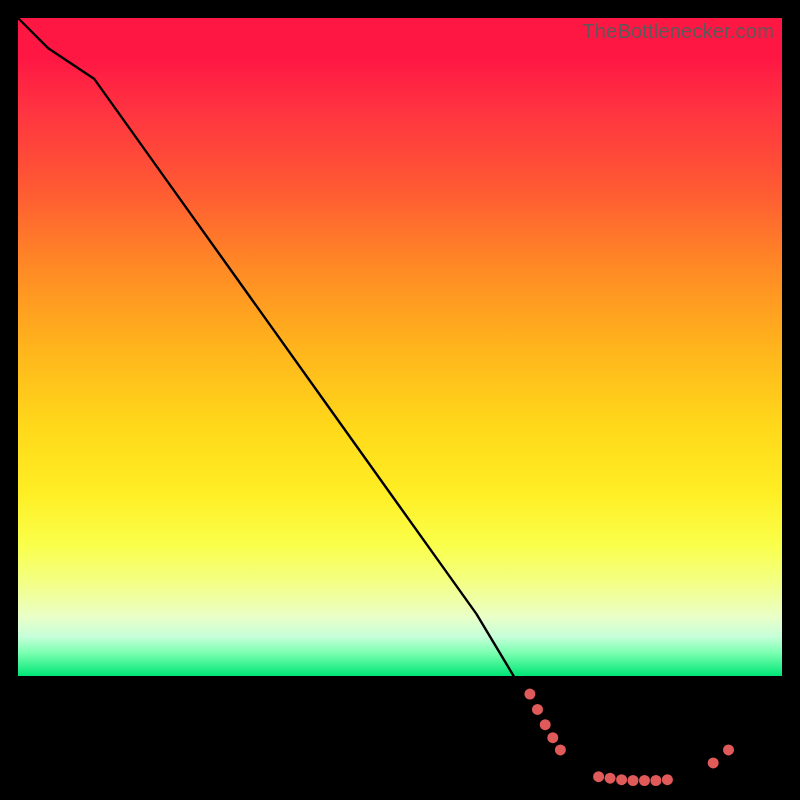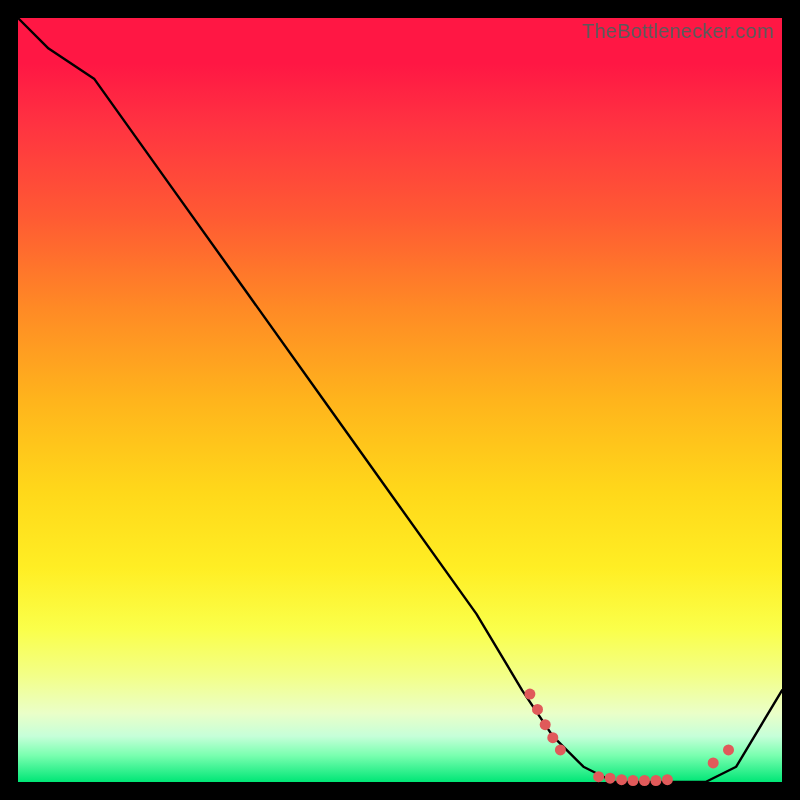--- a/index.html
+++ b/index.html
@@ -15,21 +15,21 @@
     position: relative;
     width: 800px;
     height: 800px;
     background: #000;
   }
   .plot-area {
     position: absolute;
     left: 18px;
     top: 18px;
     width: 764px;
-    height: 764px;
+    height: 658px;
     background: linear-gradient(
       to bottom,
       #ff1744 0%,
       #ff1744 6%,
       #ff3341 14%,
       #ff5a33 26%,
       #ff8a25 38%,
       #ffb41c 50%,
       #ffd81a 62%,
       #ffee24 72%,

